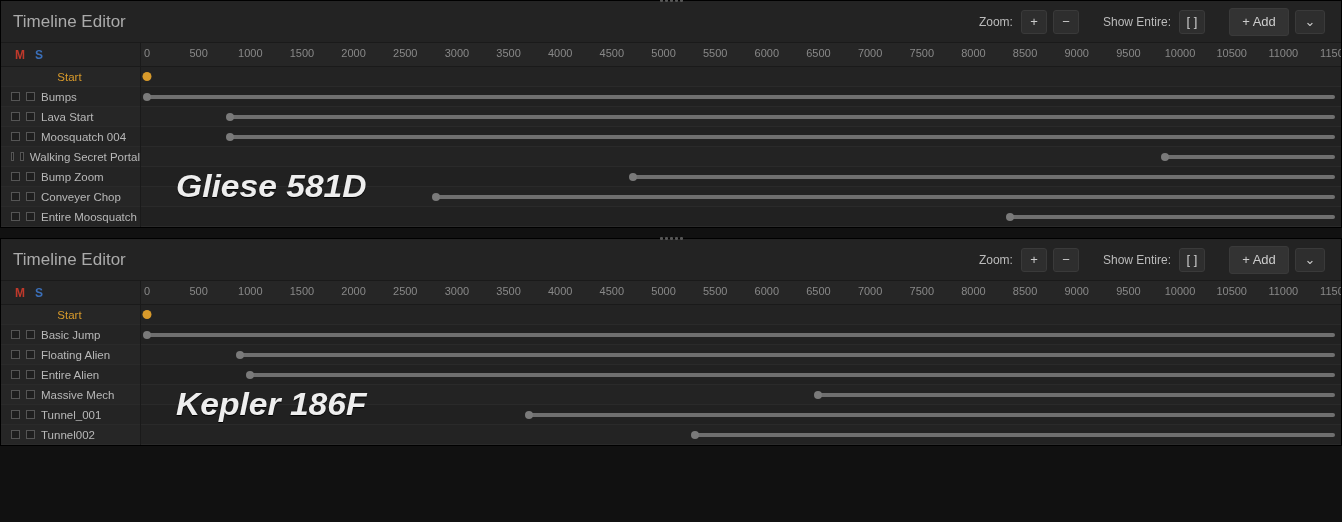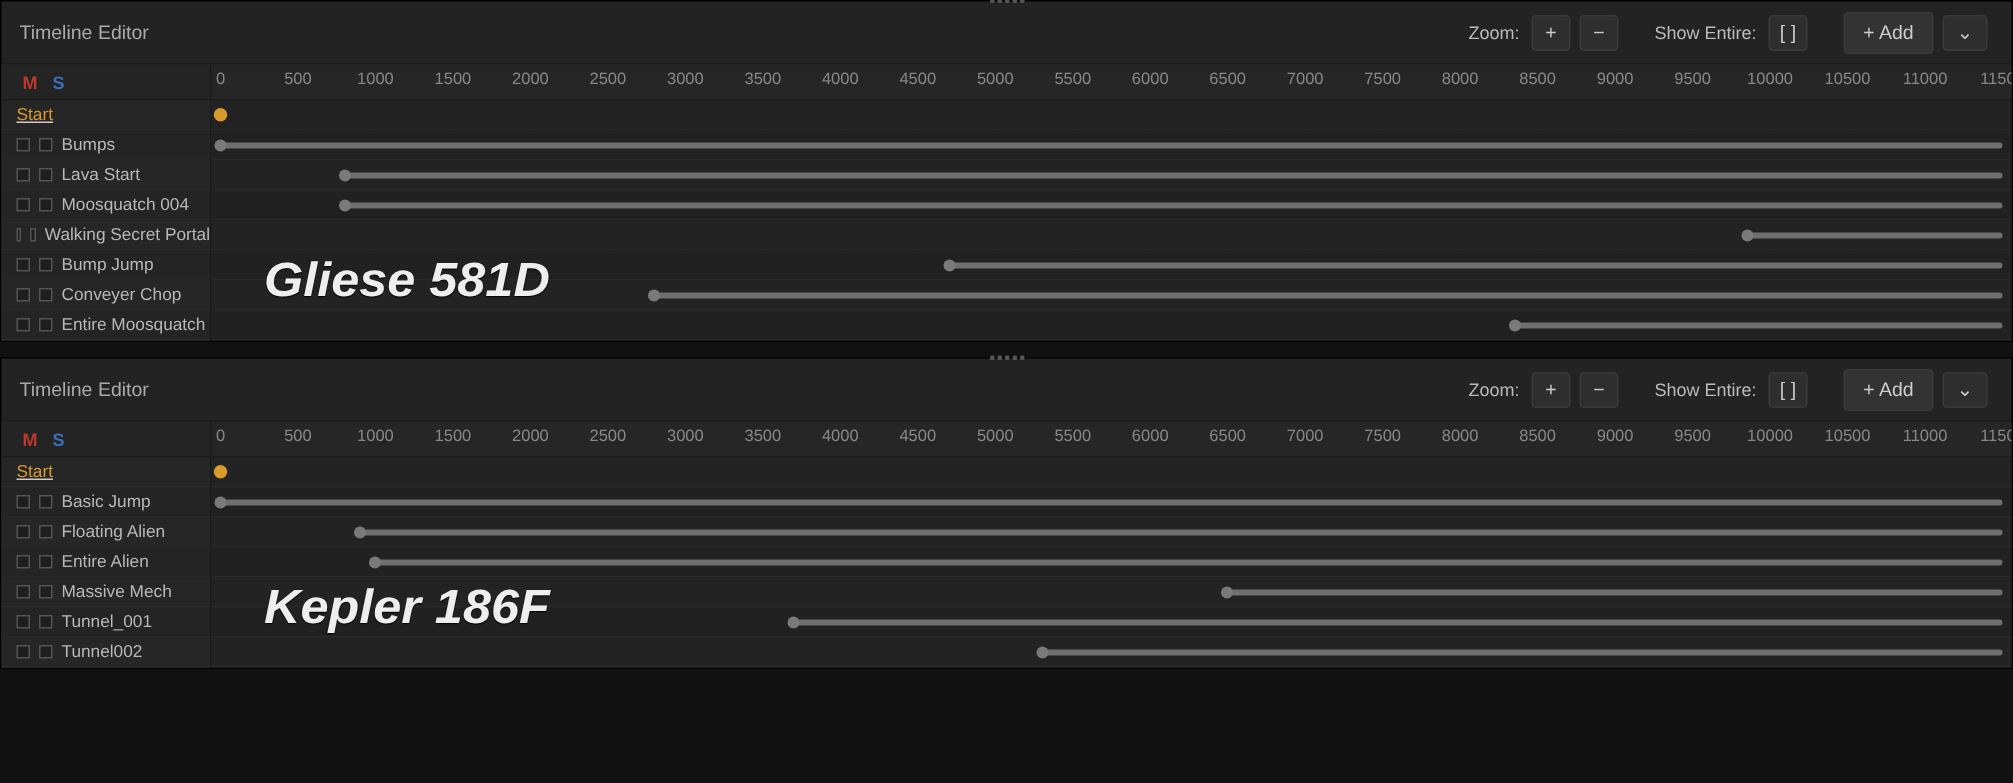--- a/index.html
+++ b/index.html
@@ -17,21 +17,21 @@
     position: relative;
   }
   .panel + .panel { margin-top: 10px; }
   .topbar {
     display: flex;
     align-items: center;
     height: 42px;
     padding: 0 12px;
     border-bottom: 1px solid #1a1a1a;
   }
-  .title { color: #aaa; font-size: 13px; flex: 0 0 auto; }
+  .title { color: #aaa; font-size: 17px; flex: 0 0 auto; }
   .spacer { flex: 1 1 auto; }
   .ctrl-label { color: #bbb; margin-right: 6px; }
   .btn {
     background: #2e2e2e;
     border: 1px solid #3a3a3a;
     color: #ccc;
     height: 24px;
     min-width: 26px;
     border-radius: 3px;
     display: inline-flex;
@@ -82,21 +82,21 @@
     overflow:hidden;
   }
   .track-row:nth-child(odd){ background:#242424; }
   .track-row .cb {
     width:9px; height:9px;
     border:1px solid #555;
     background:#1e1e1e;
     display:inline-block;
   }
   .track-row .lbl { color:#b8b8b8; }
-  .track-row.start { justify-content:flex-start; padding-right:12px;text-decoration:underline; }
+  .track-row.start { justify-content:center; padding-right:12px; }
   .track-row.start .lbl { color:#d89a2b; }
 
   .timeline {
     flex:1 1 auto;
     position:relative;
     background:#222;
     overflow:hidden;
   }
   .ruler {
     height:24px;
@@ -224,21 +224,21 @@
                        <span class="lbl">Moosquatch 004</span>
           </div>
           <div class="track-row">
             <span class="cb"></span>
                        <span class="cb"></span>
                        <span class="lbl">Walking Secret Portal</span>
           </div>
           <div class="track-row">
             <span class="cb"></span>
                        <span class="cb"></span>
-                       <span class="lbl">Bump Jump</span>
+                       <span class="lbl">Bump Zoom</span>
           </div>
           <div class="track-row">
             <span class="cb"></span>
                        <span class="cb"></span>
                        <span class="lbl">Conveyer Chop</span>
           </div>
           <div class="track-row">
             <span class="cb"></span>
                        <span class="cb"></span>
                        <span class="lbl">Entire Moosquatch</span>

